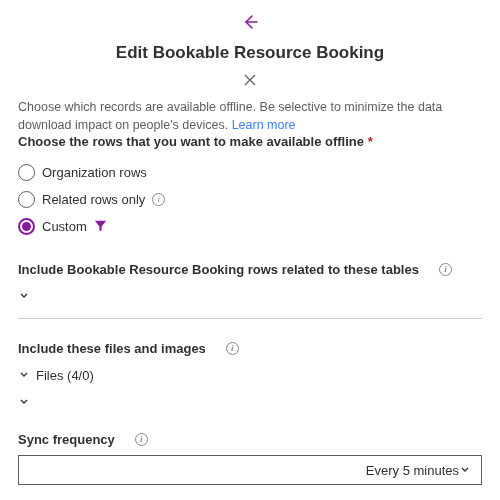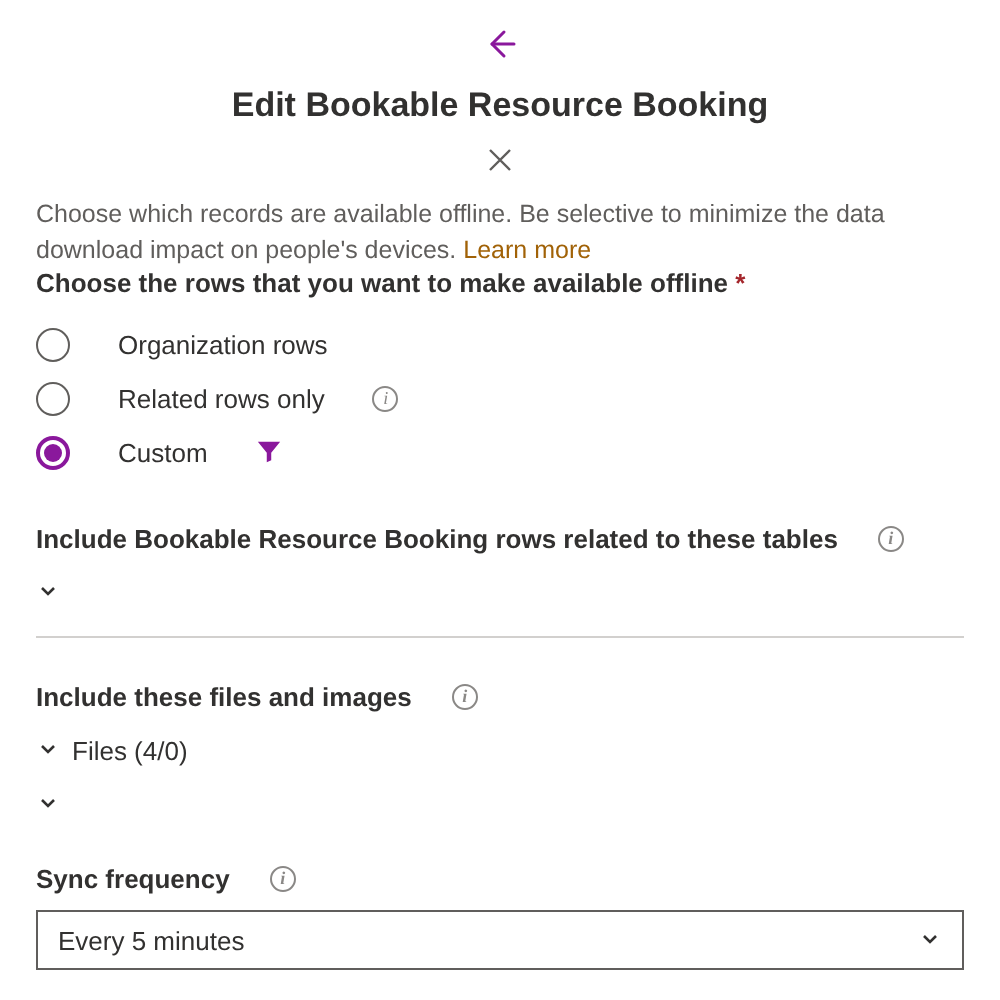--- a/index.html
+++ b/index.html
@@ -31,32 +31,32 @@
     cursor: pointer;
     color: #605e5c;
   }
   .close-x svg { stroke: currentColor; }
   .subtitle {
     margin-top: 8px;
     font-size: 12.5px;
     color: #605e5c;
     line-height: 1.45;
   }
-  .learn-link { color: #a16207; cursor: pointer; }
+  .learn-link { color: #3b82f6; cursor: pointer; }
   .field-label {
     font-weight: 600;
     font-size: 13px;
     margin-top: 0;
   }
   .required-star { color: #a4262c; }
   .radio-group { margin-top: 10px; }
   .radio-item {
     display: flex;
     align-items: center;
-    gap: 24px;
+    gap: 7px;
     padding: 5px 0;
     cursor: pointer;
   }
   .radio-outer {
     width: 17px; height: 17px;
     border: 1px solid #605e5c;
     border-radius: 50%;
     display: inline-flex;
     align-items: center; justify-content: center;
   }
@@ -98,21 +98,21 @@
     border-top: 1px solid #d2d0ce;
     margin: 14px 0 0 0;
   }
   .select-box {
     margin-top: 8px;
     border: 1px solid #605e5c;
     height: 30px;
     display: flex;
     align-items: center;
     padding: 0 10px;
-    justify-content: space-between;
+    justify-content: flex-end;
     cursor: pointer;
   }
   .footer {
     margin-top: 18px;
     display: flex;
     gap: 10px;
   }
   .btn {
     height: 30px;
     padding: 0 16px;

